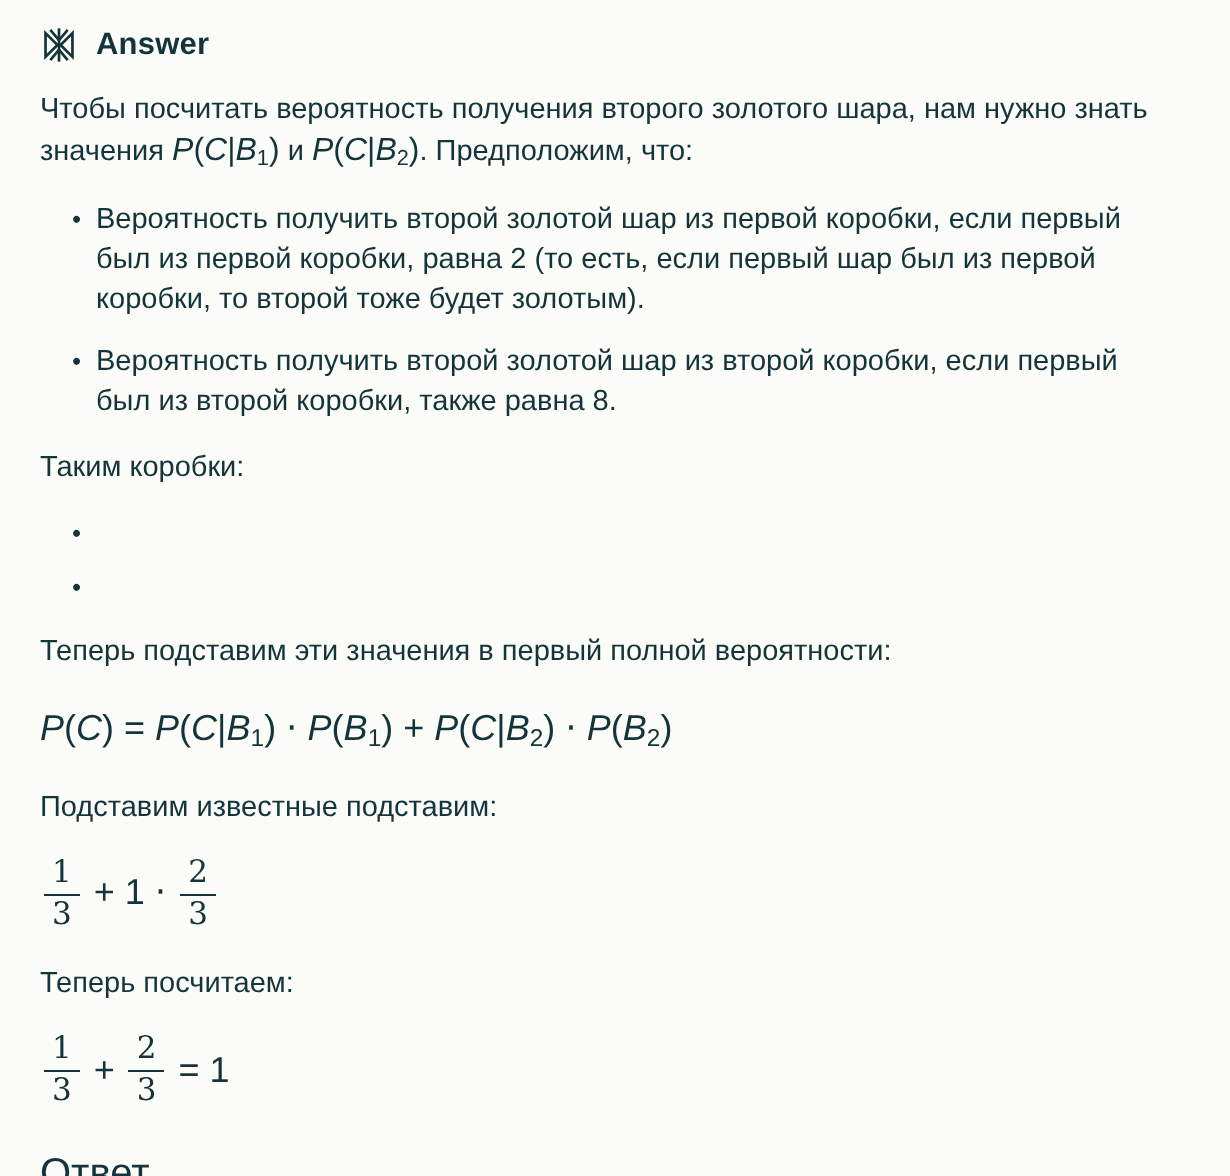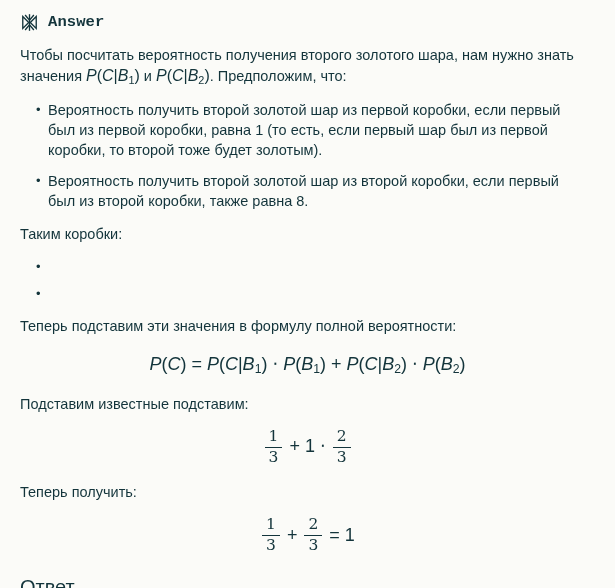--- a/index.html
+++ b/index.html
@@ -22,21 +22,20 @@
     display: flex;
     align-items: center;
     gap: 9px;
     margin: 2px 0 12px 0;
   }
   .answer-header .icon svg { display: block; }
   .answer-header .title {
     font-size: 15.5px;
     font-weight: 700;
     letter-spacing: 0.1px;
-    font-family: Liberation Mono, monospace;
   }
   
   p.para {
     margin: 0 0 13px 0;
     max-width: 575px;
   }
   
   ul.bullets {
     list-style: none;
     margin: 0 0 13px 0;
@@ -66,21 +65,21 @@
   .math i { font-style: italic; }
   .math sub {
     font-size: 68%;
     vertical-align: -0.25em;
     line-height: 0;
   }
   .inline-math { font-size: 16px; }
   .math-bullet-expr { font-size: 16.5px; line-height: 1.5; }
   .formula {
     display: flex;
-    justify-content: center;
+    justify-content: flex-start;
     align-items: center;
     font-size: 18px;
     margin: 17px 0 17px 0;
   }
   .formula .math { line-height: 1.3; }
   .frac {
     display: inline-flex;
     flex-direction: column;
     align-items: center;
     font-family: "DejaVu Serif", serif;
@@ -116,60 +115,60 @@
     </svg>
   </span>
   <span class="title">Answer</span>
 </div>
 
 <p class="para"><span>Чтобы посчитать вероятность получения второго золотого шара, нам нужно знать значения </span><span class="math inline-math"><i>P</i>(<i>C</i>|<i>B</i><sub>1</sub>)</span><span> и </span><span class="math inline-math"><i>P</i>(<i>C</i>|<i>B</i><sub>2</sub>)</span><span>. Предположим, что:</span></p>
 
 <ul class="bullets">
   <li>
     <span class="bullet-dot">•</span>
-    <span class="bullet-text">Вероятность получить второй золотой шар из первой коробки, если первый был из первой коробки, равна 1 (то есть, если первый шар был из первой коробки, то второй тоже будет золотым).</span>
+    <span class="bullet-text">Вероятность получить второй золотой шар из первой коробки, если первый был из первой коробки, равна 2 (то есть, если первый шар был из первой коробки, то второй тоже будет золотым).</span>
   </li>
   <li>
     <span class="bullet-dot">•</span>
     <span class="bullet-text">Вероятность получить второй золотой шар из второй коробки, если первый был из второй коробки, также равна 8.</span>
   </li>
 </ul>
 
 <p class="para">Таким коробки:</p>
 
 <ul class="bullets math-bullets">
   <li>
     <span class="bullet-dot">•</span>
   </li>
   <li>
     <span class="bullet-dot">•</span>
   </li>
 </ul>
 
-<p class="para">Теперь подставим эти значения в формулу полной вероятности:</p>
+<p class="para">Теперь подставим эти значения в первый полной вероятности:</p>
 
 <div class="formula">
   <span class="math"><i>P</i>(<i>C</i>) = <i>P</i>(<i>C</i>|<i>B</i><sub>1</sub>) ⋅ <i>P</i>(<i>B</i><sub>1</sub>) + <i>P</i>(<i>C</i>|<i>B</i><sub>2</sub>) ⋅ <i>P</i>(<i>B</i><sub>2</sub>)</span>
 </div>
 
 <p class="para">Подставим известные подставим:</p>
 
 <div class="formula formula-fraction">
   <span class="frac">
     <span class="num">1</span>
     <span class="den">3</span>
   </span>
   <span class="math"> + 1 ⋅ </span>
   <span class="frac">
     <span class="num">2</span>
     <span class="den">3</span>
   </span>
 </div>
 
-<p class="para">Теперь получить:</p>
+<p class="para">Теперь посчитаем:</p>
 
 <div class="formula formula-fraction">
   <span class="frac">
     <span class="num">1</span>
     <span class="den">3</span>
   </span>
   <span class="math"> + </span>
   <span class="frac">
     <span class="num">2</span>
     <span class="den">3</span>

